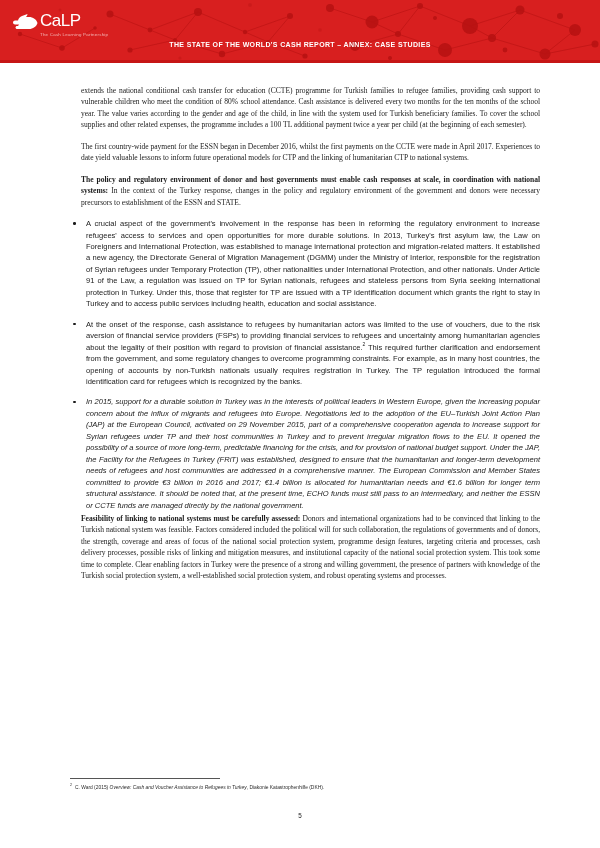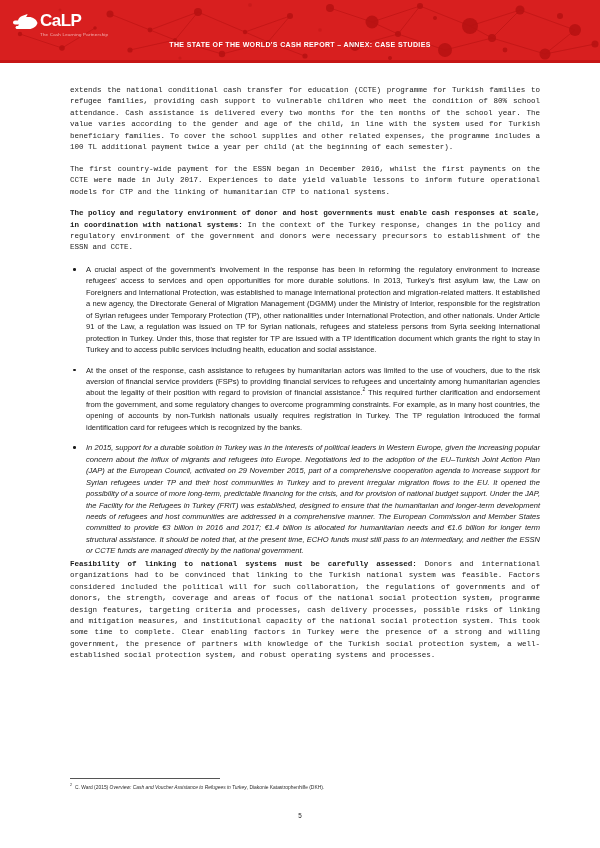--- a/index.html
+++ b/index.html
@@ -45,21 +45,21 @@
     margin-top: 1px;
   }
   .logo-text-wrap {
     display: flex;
     flex-direction: column;
     line-height: 1;
   }
   .logo-word {
     color: #ffffff;
     font-size: 17px;
-    font-weight: bold;
+    font-weight: normal;
     letter-spacing: -0.5px;
     font-family: "Liberation Sans", sans-serif;
   }
   .logo-tagline {
     color: #f3b7b7;
     font-size: 4.4px;
     letter-spacing: 0.25px;
     margin-top: 4px;
     font-family: "Liberation Sans", sans-serif;
     white-space: nowrap;
@@ -88,26 +88,26 @@
   }
 
   
   .page {
     position: relative;
     padding: 22px 60px 0 70px;
     box-sizing: border-box;
     width: 600px;
   }
   p.body-par {
-    margin: 0 0 10px 0;
+    margin: 0 0 10px 11px;
     font-size: 7.55px;
     line-height: 11.45px;
     text-align: justify;
     color: #1b1b1b;
-    font-family: Liberation Mono, monospace;
+    font-family: Liberation Serif, serif;
     letter-spacing: -0.02px;
   }
   p.body-par:last-child { margin-bottom: 0; }
   .lead-bold { font-weight: bold; }
 
   ul.bullets {
     list-style: none;
     margin: 0 0 2px 0;
     padding: 0;
   }
@@ -248,24 +248,24 @@
 
   <div class="header-title">THE STATE OF THE WORLD'S CASH REPORT – ANNEX: CASE STUDIES</div>
 
   <div class="header-rule"></div>
 </div>
 
 <div class="page">
 
   <p class="body-par">extends the national conditional cash transfer for education (CCTE) programme for Turkish families to refugee families, providing cash support to vulnerable children who meet the condition of 80% school attendance. Cash assistance is delivered every two months for the ten months of the school year. The value varies according to the gender and age of the child, in line with the system used for Turkish beneficiary families. To cover the school supplies and other related expenses, the programme includes a 100 TL additional payment twice a year per child (at the beginning of each semester).</p>
 
-  <p class="body-par">The first country-wide payment for the ESSN began in December 2016, whilst the first payments on the CCTE were made in July 2017. Experiences to date yield valuable lessons to inform future operational models for CTP and the linking of humanitarian CTP to national systems.</p>
+  <p class="body-par">The first country-wide payment for the ESSN began in December 2016, whilst the first payments on the CCTE were made in April 2017. Experiences to date yield valuable lessons to inform future operational models for CTP and the linking of humanitarian CTP to national systems.</p>
 
   <p class="body-par">
-    <span class="lead-bold">The policy and regulatory environment of donor and host governments must enable cash responses at scale, in coordination with national systems:</span><span> In the context of the Turkey response, changes in the policy and regulatory environment of the government and donors were necessary precursors to establishment of the ESSN and CCTE.</span>
+    <span class="lead-bold">The policy and regulatory environment of donor and host governments must enable cash responses at scale, in coordination with national systems:</span><span> In the context of the Turkey response, changes in the policy and regulatory environment of the government and donors were necessary precursors to establishment of the ESSN and STATE.</span>
   </p>
 
   <ul class="bullets">
     <li>
       <span class="bullet-dot"></span>
       <span>A crucial aspect of the government's involvement in the response has been in reforming the regulatory environment to increase refugees' access to services and open opportunities for more durable solutions. In 2013, Turkey's first asylum law, the Law on Foreigners and International Protection, was established to manage international protection and migration-related matters. It established a new agency, the Directorate General of Migration Management (DGMM) under the Ministry of Interior, responsible for the registration of Syrian refugees under Temporary Protection (TP), other nationalities under International Protection, and other nationals. Under Article 91 of the Law, a regulation was issued on TP for Syrian nationals, refugees and stateless persons from Syria seeking international protection in Turkey. Under this, those that register for TP are issued with a TP identification document which grants the right to stay in Turkey and to access public services including health, education and social assistance.</span>
     </li>
     <li>
       <span class="bullet-dot"></span>
       <span>At the onset of the response, cash assistance to refugees by humanitarian actors was limited to the use of vouchers, due to the risk aversion of financial service providers (FSPs) to providing financial services to refugees and uncertainty among humanitarian agencies about the legality of their position with regard to provision of financial assistance.</span><sup class="fn-ref">2</sup><span> This required further clarification and endorsement from the government, and some regulatory changes to overcome programming constraints. For example, as in many host countries, the opening of accounts by non-Turkish nationals usually requires registration in Turkey. The TP regulation introduced the formal identification card for refugees which is recognized by the banks.</span>

